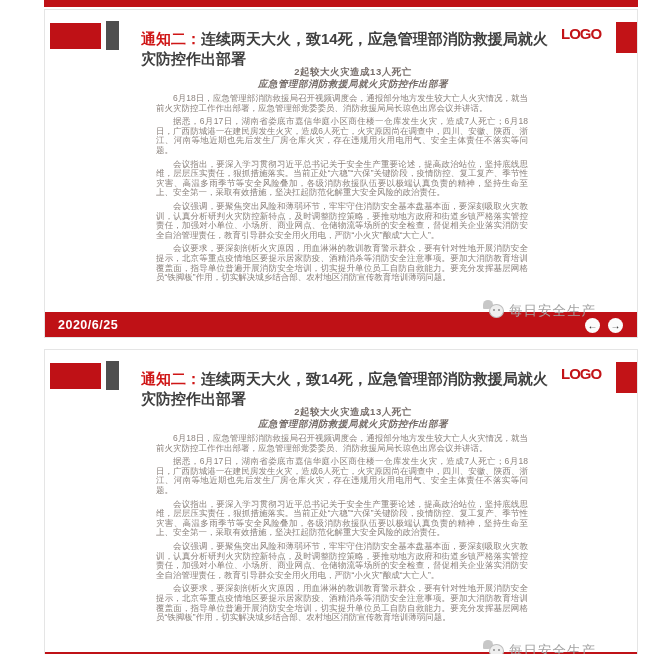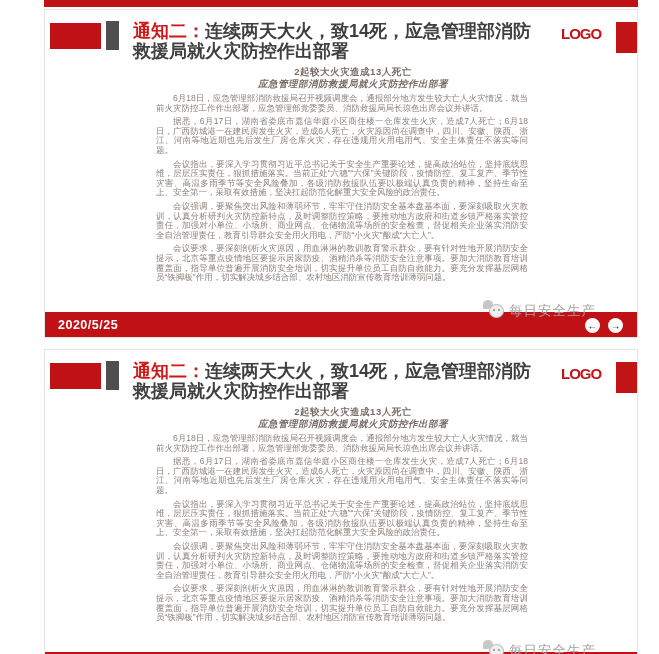--- a/index.html
+++ b/index.html
@@ -16,22 +16,22 @@
     position:absolute;left:44px;width:594px;height:329px;
     background:#fff;border:1px solid #e5e5e5;box-sizing:border-box;overflow:hidden;
   }
   .slide.s1{top:9px;}
   .slide.s2{top:349px;}
 
   
   .blk-red{position:absolute;left:5px;top:13px;width:51px;height:26px;background:#bf1116;}
   .blk-gray{position:absolute;left:61px;top:11px;width:13px;height:29px;background:#4f4f4f;}
   .slide-title{
-    position:absolute;left:84px;top:7px;width:412px;margin:4px;
-    font-size:18px;font-weight:bold;line-height:20px;color:#3f3f3f;letter-spacing:0;
+    position:absolute;left:84px;top:7px;width:412px;margin:12px;
+    font-size:15px;font-weight:bold;line-height:20px;color:#3f3f3f;letter-spacing:0;
   }
   .slide-title .tag{color:#cf1717;}
   .logo-text{
     position:absolute;left:516px;top:15px;width:56px;
     font-size:15px;font-weight:bold;color:#c21317;letter-spacing:-1px;
   }
   .logo-sq{position:absolute;left:571px;top:12px;width:23px;height:31px;background:#c21317;}
 
   
   .doc-title{
@@ -90,21 +90,21 @@
 
     <div class="doc-body">
       <p>6月18日，应急管理部消防救援局召开视频调度会，通报部分地方发生较大亡人火灾情况，就当前火灾防控工作作出部署，应急管理部党委委员、消防救援局局长琼色出席会议并讲话。</p>
       <p>据悉，6月17日，湖南省娄底市嘉信华庭小区商住楼一仓库发生火灾，造成7人死亡；6月18日，广西防城港一在建民房发生火灾，造成6人死亡，火灾原因尚在调查中，四川、安徽、陕西、浙江、河南等地近期也先后发生厂房仓库火灾，存在违规用火用电用气、安全主体责任不落实等问题。</p>
       <p>会议指出，要深入学习贯彻习近平总书记关于安全生产重要论述，提高政治站位，坚持底线思维，层层压实责任，狠抓措施落实。当前正处“六稳”“六保”关键阶段，疫情防控、复工复产、季节性灾害、高温多雨季节等安全风险叠加，各级消防救援队伍要以极端认真负责的精神，坚持生命至上、安全第一，采取有效措施，坚决扛起防范化解重大安全风险的政治责任。</p>
       <p>会议强调，要聚焦突出风险和薄弱环节，牢牢守住消防安全基本盘基本面，要深刻吸取火灾教训，认真分析研判火灾防控新特点，及时调整防控策略，要推动地方政府和街道乡镇严格落实管控责任，加强对小单位、小场所、商业网点、仓储物流等场所的安全检查，督促相关企业落实消防安全自治管理责任，教育引导群众安全用火用电，严防“小火灾”酿成“大亡人”。</p>
       <p>会议要求，要深刻剖析火灾原因，用血淋淋的教训教育警示群众，要有针对性地开展消防安全提示，北京等重点疫情地区要提示居家防疫、酒精消杀等消防安全注意事项。要加大消防教育培训覆盖面，指导单位普遍开展消防安全培训，切实提升单位员工自防自救能力。要充分发挥基层网格员“铁脚板”作用，切实解决城乡结合部、农村地区消防宣传教育培训薄弱问题。</p>
     </div>
 
     <footer class="bar">
-      <span class="date">2020/5/25</span>
+      <span class="date">2020/6/25</span>
       <div class="nav">
         <button>←</button>
         <button>→</button>
       </div>
     </footer>
 
     <div class="watermark">
       <span class="wm-icon">
         <span class="wm-bubble1"></span>
           <span class="wm-bubble2"></span>

